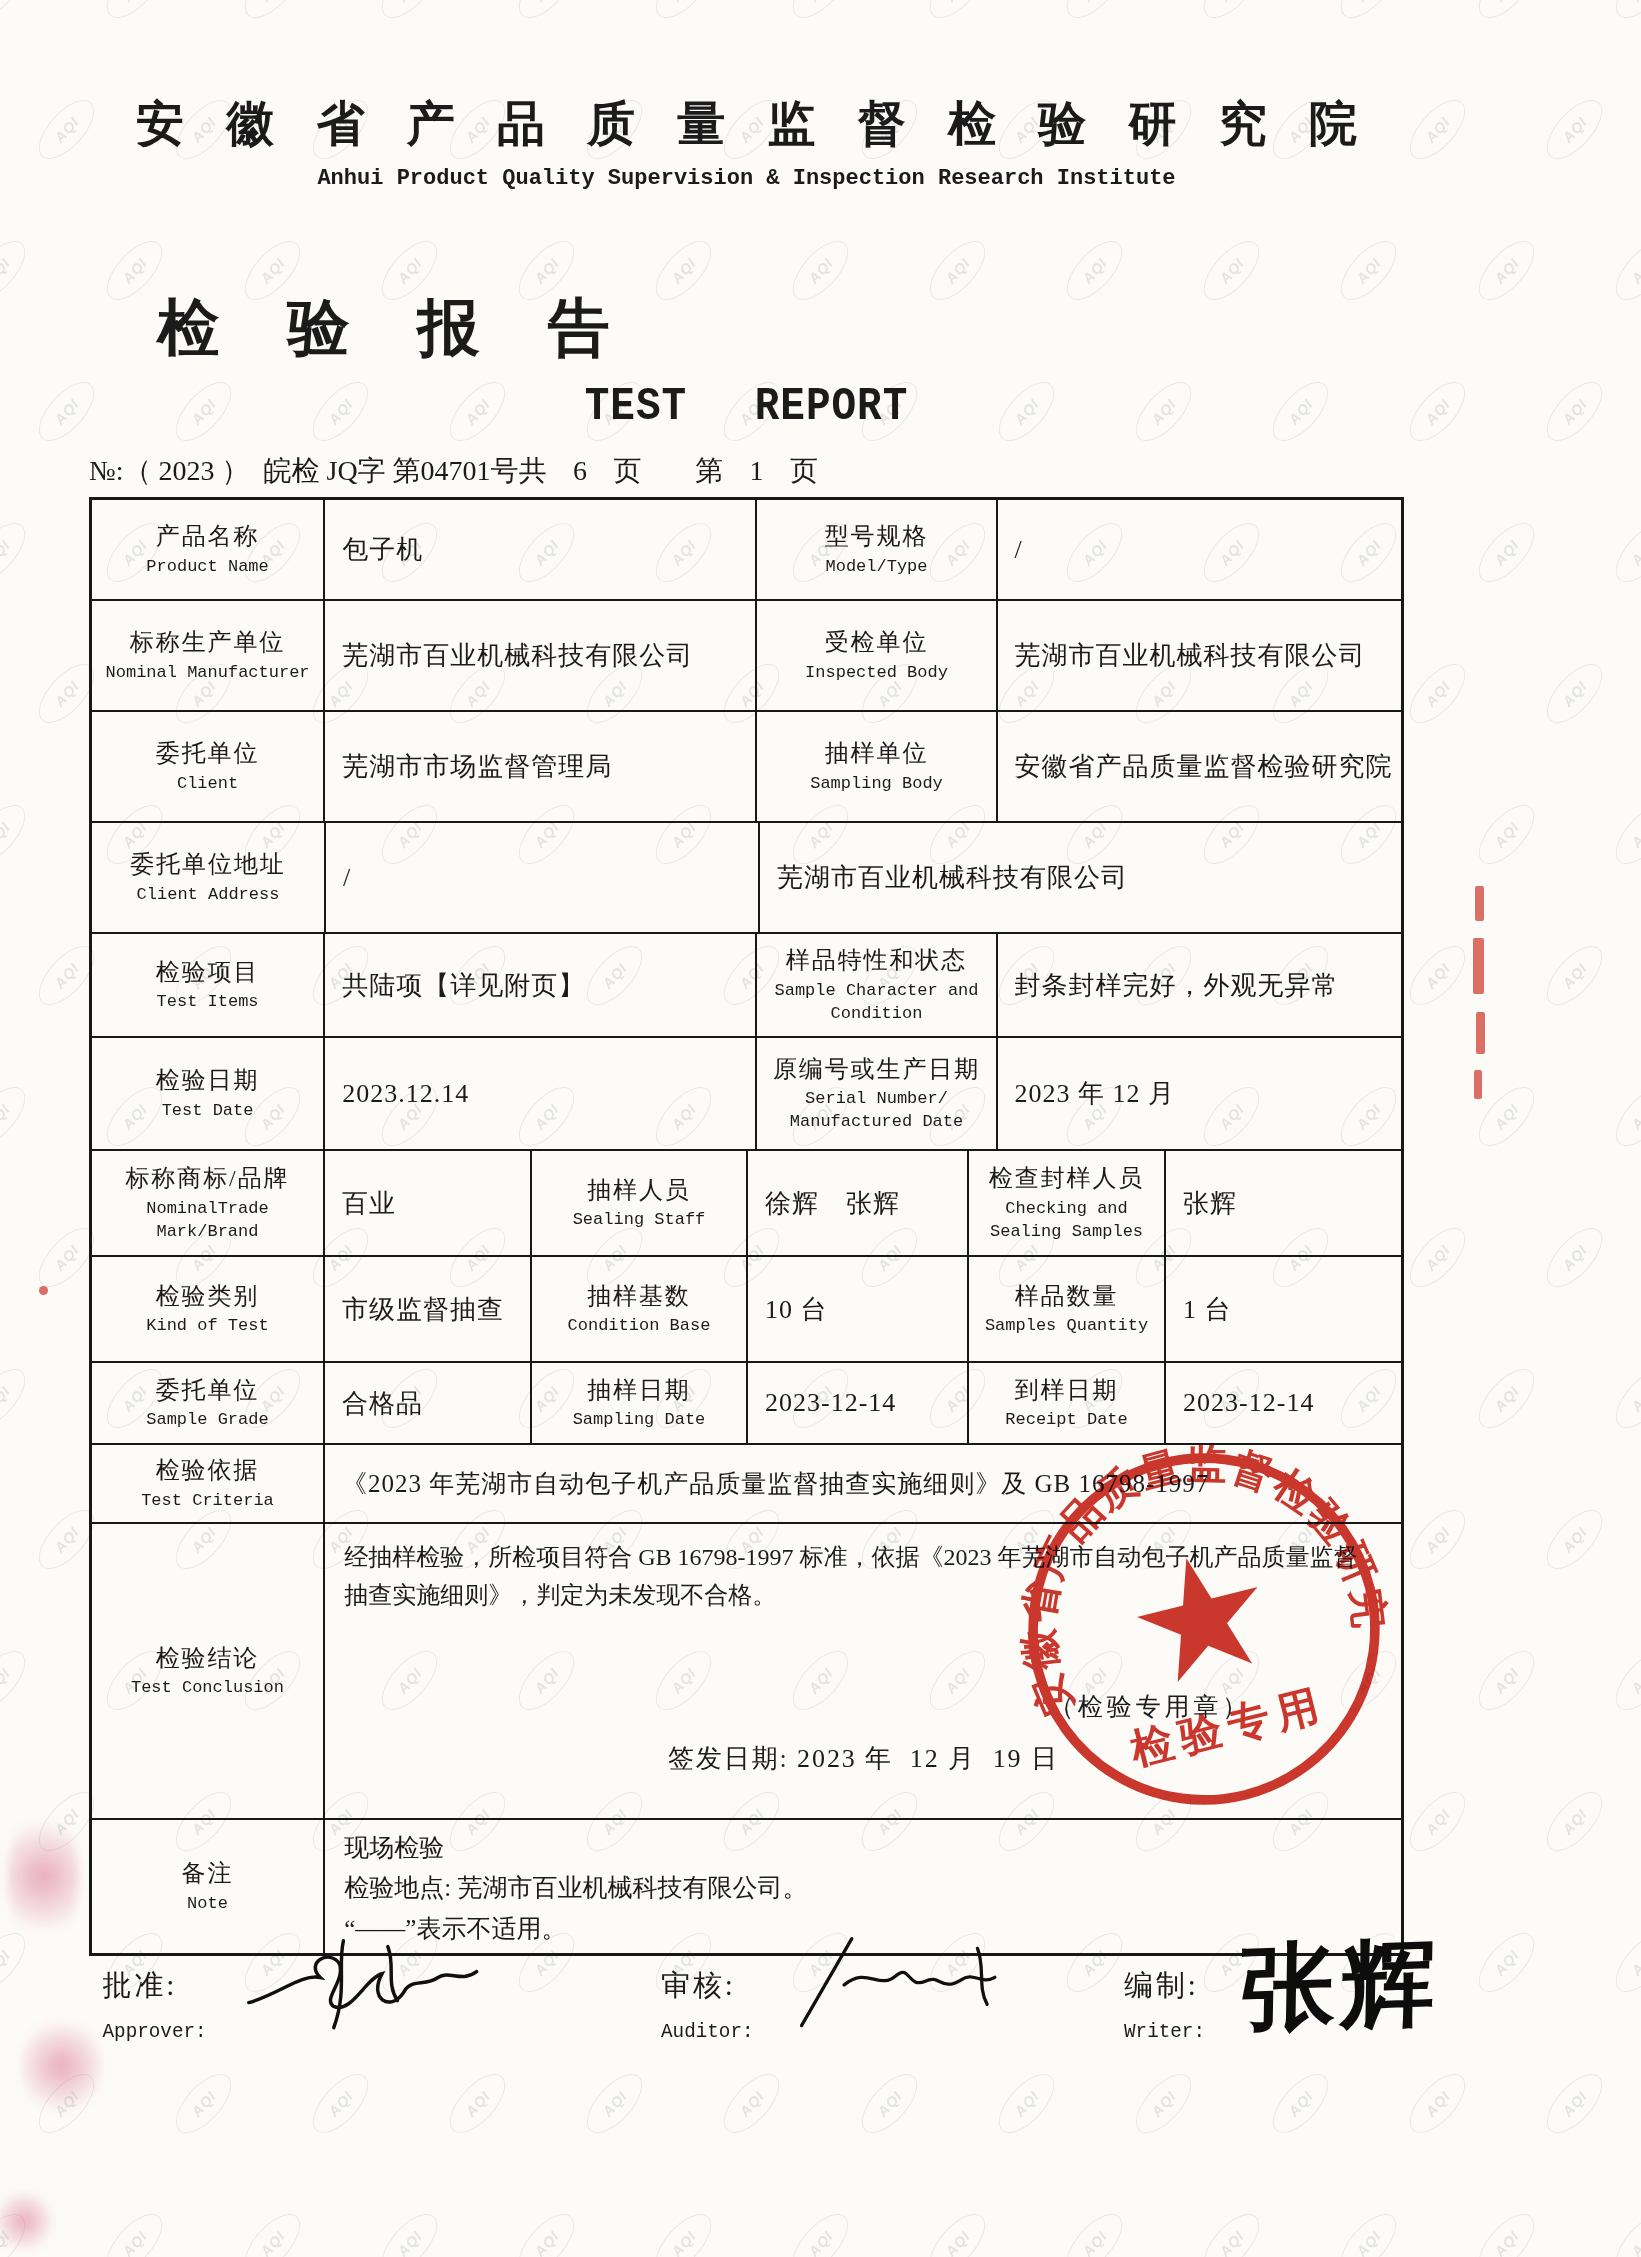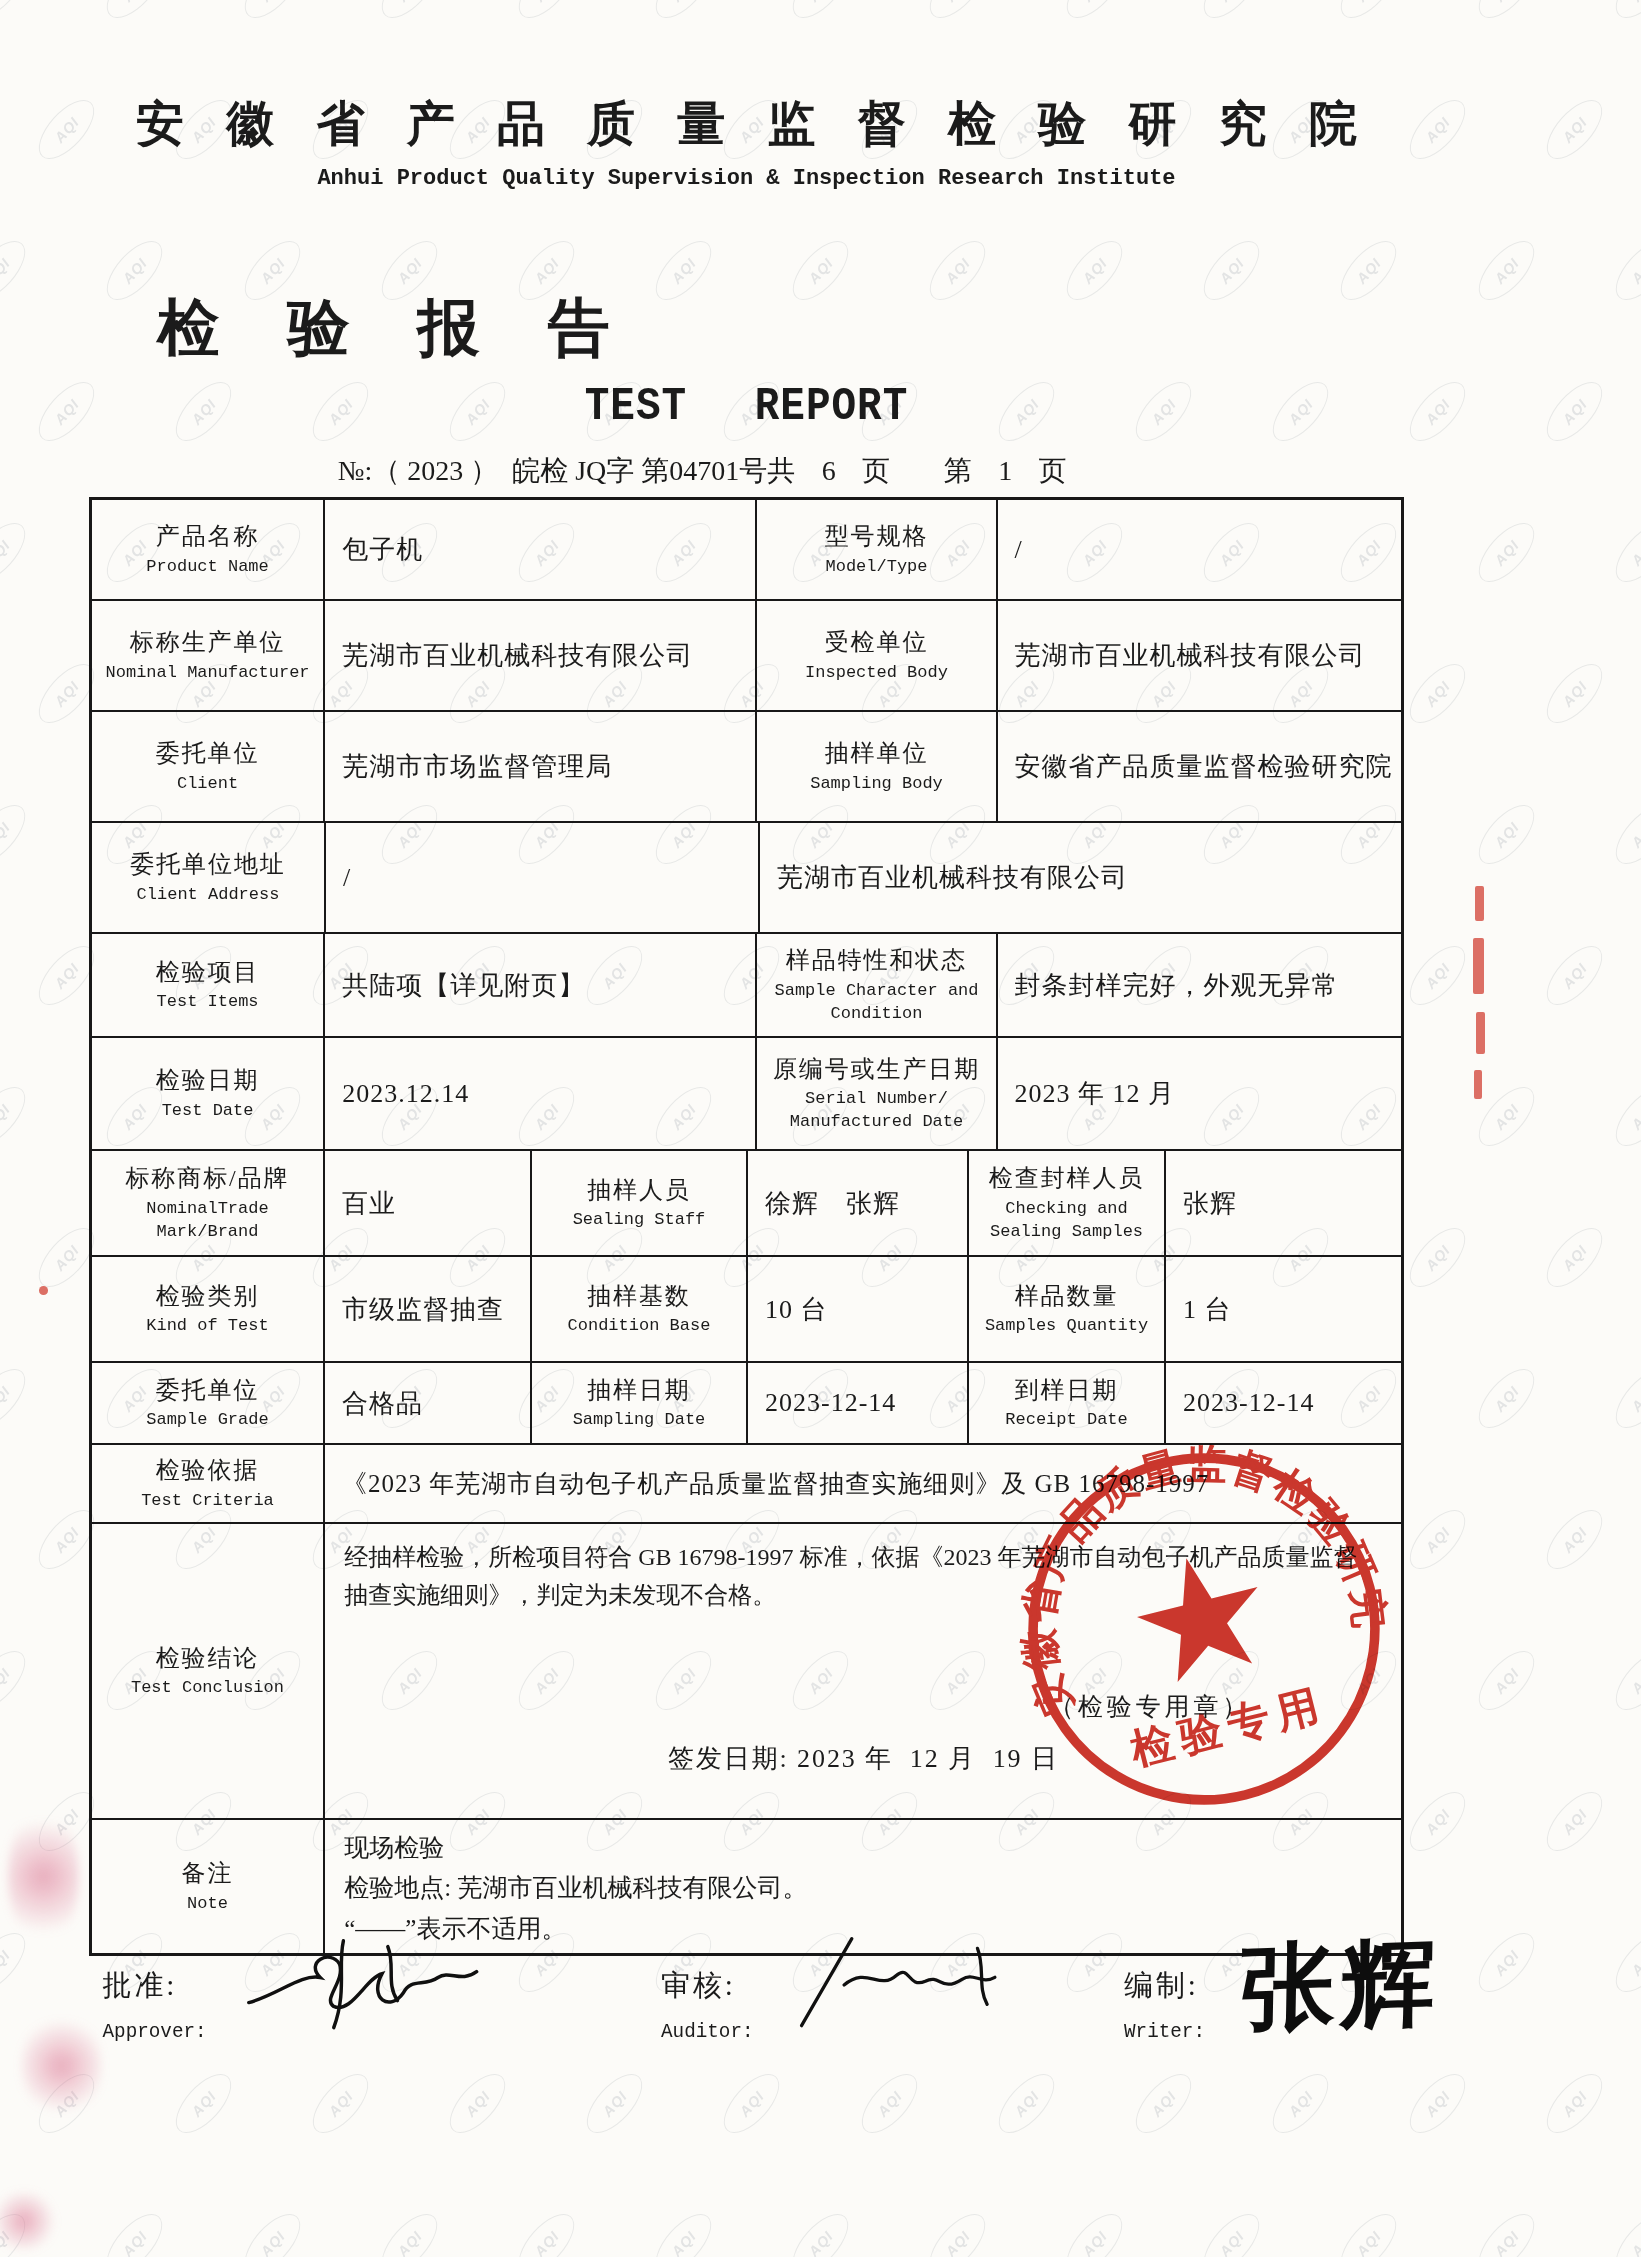--- a/index.html
+++ b/index.html
@@ -21,21 +21,21 @@
   .content { position:absolute; left:89px; top:0; width:1315px; z-index:2; }
 
   .institute-cn { position:absolute; top:92px; width:100%; text-align:center; font-size:48px; font-weight:bold;
         letter-spacing:0.88em; text-indent:0.88em; white-space:nowrap; }
   .institute-en { position:absolute; top:166px; width:100%; text-align:center; font-size:22px; font-weight:bold;
         font-family:"Liberation Mono","DejaVu Sans Mono",monospace; letter-spacing:0px; }
   .title-cn { position:absolute; top:286px; width:100%; text-align:left; font-size:62px; font-weight:bold;
         letter-spacing:1.1em; text-indent:1.1em; white-space:nowrap; }
   .title-en { position:absolute; top:384px; width:100%; text-align:center; font-size:41px; font-weight:bold;
         font-family:"Liberation Mono","DejaVu Sans Mono",monospace; letter-spacing:1px; word-spacing:42px; transform:scaleY(1.12); }
-  .no-line { position:absolute; top:452px; width:100%; display:flex; justify-content:center; font-size:28px; }
+  .no-line { position:absolute; top:452px; width:100%; display:flex; justify-content:flex-start; font-size:28px; }
   .no-line span { white-space:pre; }
   .pagination { padding-right:79px; letter-spacing:9.7px; display:flex; gap:44px; }
 
   
   .tbl { position:absolute; top:497px; left:0; width:1315px; border:3.9px solid #181818; background:transparent; }
   .trow { display:flex; border-top:2.9px solid #181818; }
   .trow:first-child { border-top:none; }
   .cell { border-left:2.9px solid #181818; overflow:hidden; }
   .cell:first-child { border-left:none; }
   .lbl { display:flex; flex-direction:column; align-items:center; justify-content:center; text-align:center; padding:1.9px 5.8px; }

